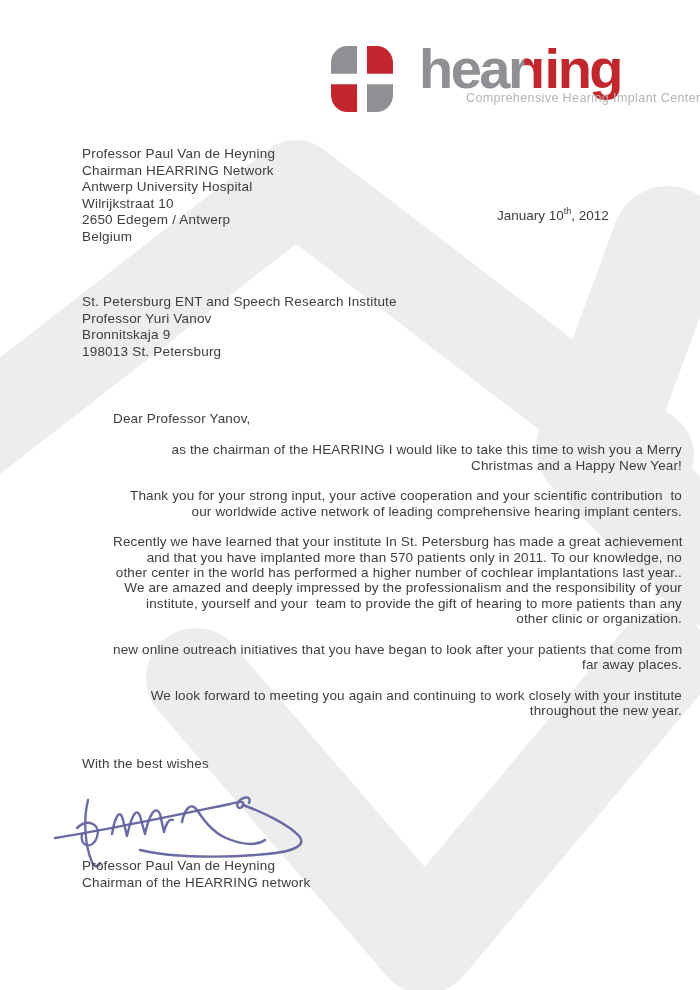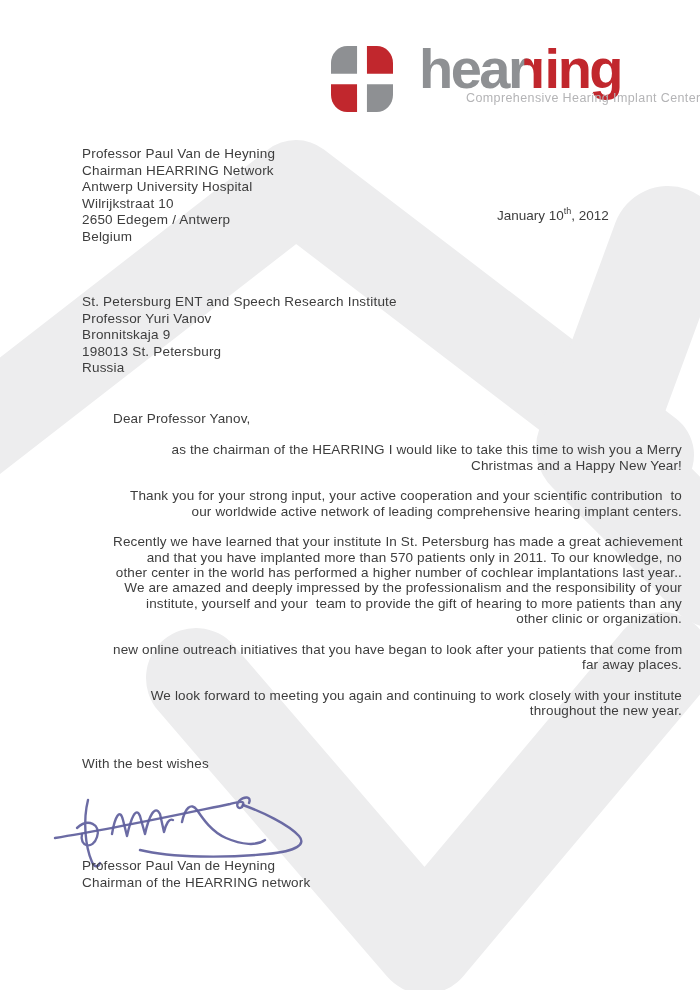--- a/index.html
+++ b/index.html
@@ -84,21 +84,20 @@
     <div>Belgium</div>
   </div>
 
   <div class="date"><span>January 10</span><sup>th</sup><span>, 2012</span></div>
 
   <div class="addr recipient">
     <div>St. Petersburg ENT and Speech Research Institute</div>
     <div>Professor Yuri Vanov</div>
     <div>Bronnitskaja 9</div>
     <div>198013 St. Petersburg</div>
-    <div>Russia</div>
   </div>
 
   <div class="body-block">
     <div class="salutation line">Dear Professor Yanov,</div>
 
     <div class="para">
       <div class="line">as the chairman of the HEARRING I would like to take this time to wish you a Merry</div>
       <div class="line">Christmas and a Happy New Year!</div>
     </div>
 

